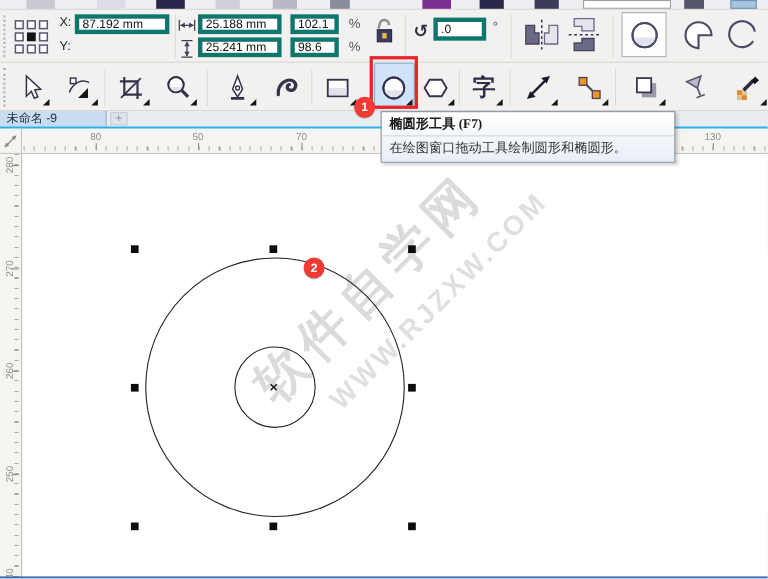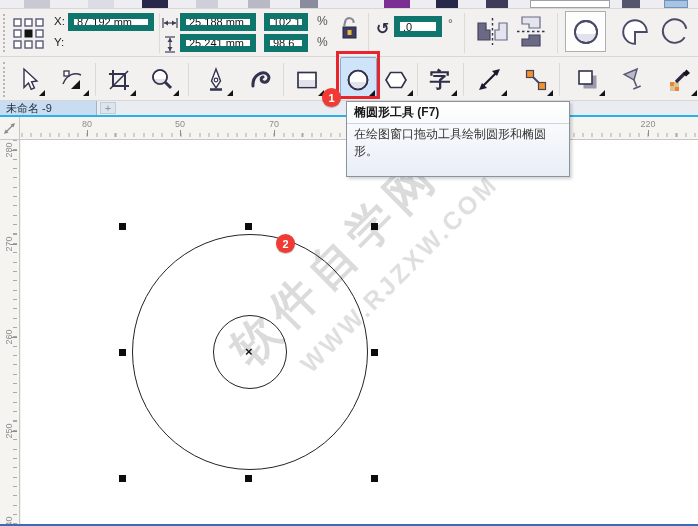--- a/index.html
+++ b/index.html
@@ -9,21 +9,21 @@
 
   
   .topsliver { position:absolute; left:0; top:0; width:698px; height:9px; background:#eeedf1; border-bottom:1px solid #d9d7d5; }
   .sliver-block { position:absolute; top:0; height:8px; }
 
   
   .propbar { position:absolute; left:0; top:9px; width:698px; height:48px; background:#f2f1ef; border-bottom:1px solid #d9d7d5; }
   .grip { position:absolute; left:3px; width:0; border-left:2px dotted #b8b6b4; }
   .psep { position:absolute; top:4px; height:40px; width:1px; background:#dddbd8; }
   .plabel { position:absolute; font-size:11.5px; color:#222; }
-  .pin { position:absolute; height:18px; background:#fff; border:6px solid #0f766e; font-size:11px; color:#111; padding:0 3px; font-family:"Liberation Sans",sans-serif; }
+  .pin { position:absolute; height:18px; background:#fff; border:4px solid #0f766e; font-size:11px; color:#111; padding:0 3px; font-family:"Liberation Sans",sans-serif; }
   .pct { position:absolute; font-size:12px; color:#555; }
   .stateframe { position:absolute; background:#fdfdfd; border:1px solid #aeaeae; display:flex; align-items:center; justify-content:center; }
   .statebtn { position:absolute; display:flex; align-items:center; justify-content:center; }
 
   
   .toolbox { position:absolute; left:0; top:58px; width:698px; height:43px; background:#f2f1ef; border-bottom:1px solid #d9d7d5; }
   .tool { position:absolute; top:2px; width:40px; height:39px; display:flex; align-items:center; justify-content:center; }
   .fly { position:absolute; right:3px; bottom:3px; width:0; height:0; border-style:solid; border-width:0 0 6px 6px; border-color:transparent transparent #141414 transparent; }
   .tsep { position:absolute; top:5px; height:33px; width:1px; background:#dcdad8; }
   .tool-hl { position:absolute; left:340px; top:-1px; width:37px; height:42px; background:#cfe4f8; border:1px solid #84aed6; border-radius:2px; }
@@ -56,23 +56,23 @@
   .wm2 { font-size:25px; font-weight:bold; letter-spacing:3px; color:rgba(150,150,150,0.30); margin-left:74px; margin-top:8px; white-space:nowrap; }
   .circle { position:absolute; border:1.5px solid #26202a; border-radius:50%; background:transparent; }
   .handle { position:absolute; width:7px; height:7px; background:#0c0c0c; }
   .centermark { position:absolute; font-size:13px; font-weight:bold; color:#141414; }
 
   
   .redbox { position:absolute; left:336px; top:51px; width:44px; height:48px; border:3px solid #e8252d; z-index:60; }
   .badge { position:absolute; width:19px; height:19px; border-radius:50%; background:#ef3b33; color:#fff; font-size:11px; font-weight:bold; display:flex; align-items:center; justify-content:center; z-index:70; box-shadow:0 1px 1px rgba(0,0,0,0.25); }
 
   
-  .tooltip { position:absolute; left:346px; top:101px; width:224px; z-index:80; border:1px solid #8a94a0; background:linear-gradient(#ffffff,#e9eef6); box-shadow:2px 2px 3px rgba(0,0,0,0.18); }
+  .tooltip { position:absolute; left:346px; top:101px; width:268px; z-index:80; border:1px solid #8a94a0; background:linear-gradient(#ffffff,#e9eef6); box-shadow:2px 2px 3px rgba(0,0,0,0.18);font-family:Liberation Serif, serif; }
   .tooltip .tt-title { font-size:12px; font-weight:bold; color:#1a1a1a; padding:2px 7px 2px; border-bottom:1px solid #ccd4de; }
-  .tooltip .tt-body { font-size:12px; color:#333; padding:2px 7px 16px; }
+  .tooltip .tt-body { font-size:12px; color:#333; padding:2px 7px 4px; }
 
   .glyph { color:#2e2e48; }
   .bottomline { position:absolute; left:0; bottom:0; width:698px; height:2px; background:#3c6cb4; }
 </style>
 </head>
 <body>
 
 <div id="stage">
 
   <div class="topsliver">
@@ -319,21 +319,21 @@
     </svg>
   </div>
   <div class="hruler">
     <div class="hticks"></div>
     <span class="hlab" style="left:55px">80</span>
     <span class="hlab" style="left:148px">50</span>
     <span class="hlab" style="left:242px">70</span>
     <span class="hlab" style="left:335px">100</span>
     <span class="hlab" style="left:429px">110</span>
     <span class="hlab" style="left:522px">120</span>
-    <span class="hlab" style="left:616px">220</span>
+    <span class="hlab" style="left:616px">130</span>
   </div>
   <div class="vruler">
     <div class="vticks"></div>
     <div class="vlab" style="top:-1px">
         <span>280</span>
       </div>
     <div class="vlab" style="top:92.5px">
         <span>270</span>
       </div>
     <div class="vlab" style="top:186px">

